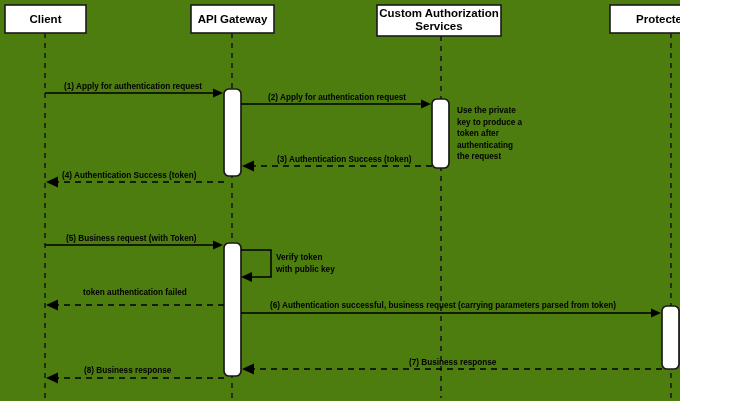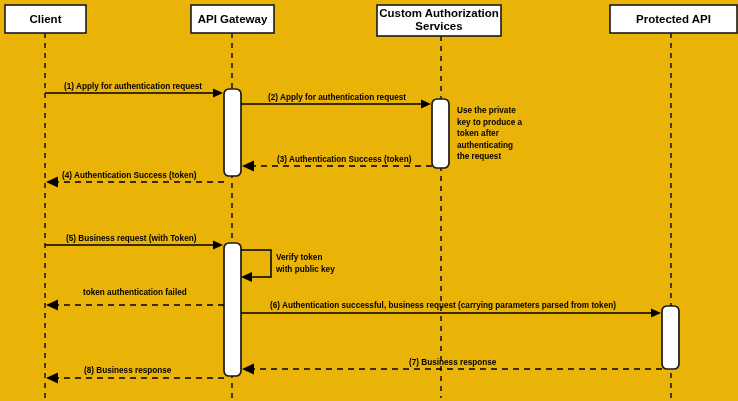--- a/index.html
+++ b/index.html
@@ -5,23 +5,23 @@
   html, body {
     margin: 0;
     padding: 0;
     background: #ffffff;
   }
   body {
     font-family: "Liberation Sans", sans-serif;
   }
   #diagram-root {
     position: relative;
-    width: 738px;
+    width: 680px;
     height: 401px;
-    background: #eab308;
+    background: #4d7c0f;
     overflow: hidden;
   }
   svg.seq {
     position: absolute;
     left: 0;
     top: 0;
     width: 738px;
     height: 401px;
   }
   .participant-box {

